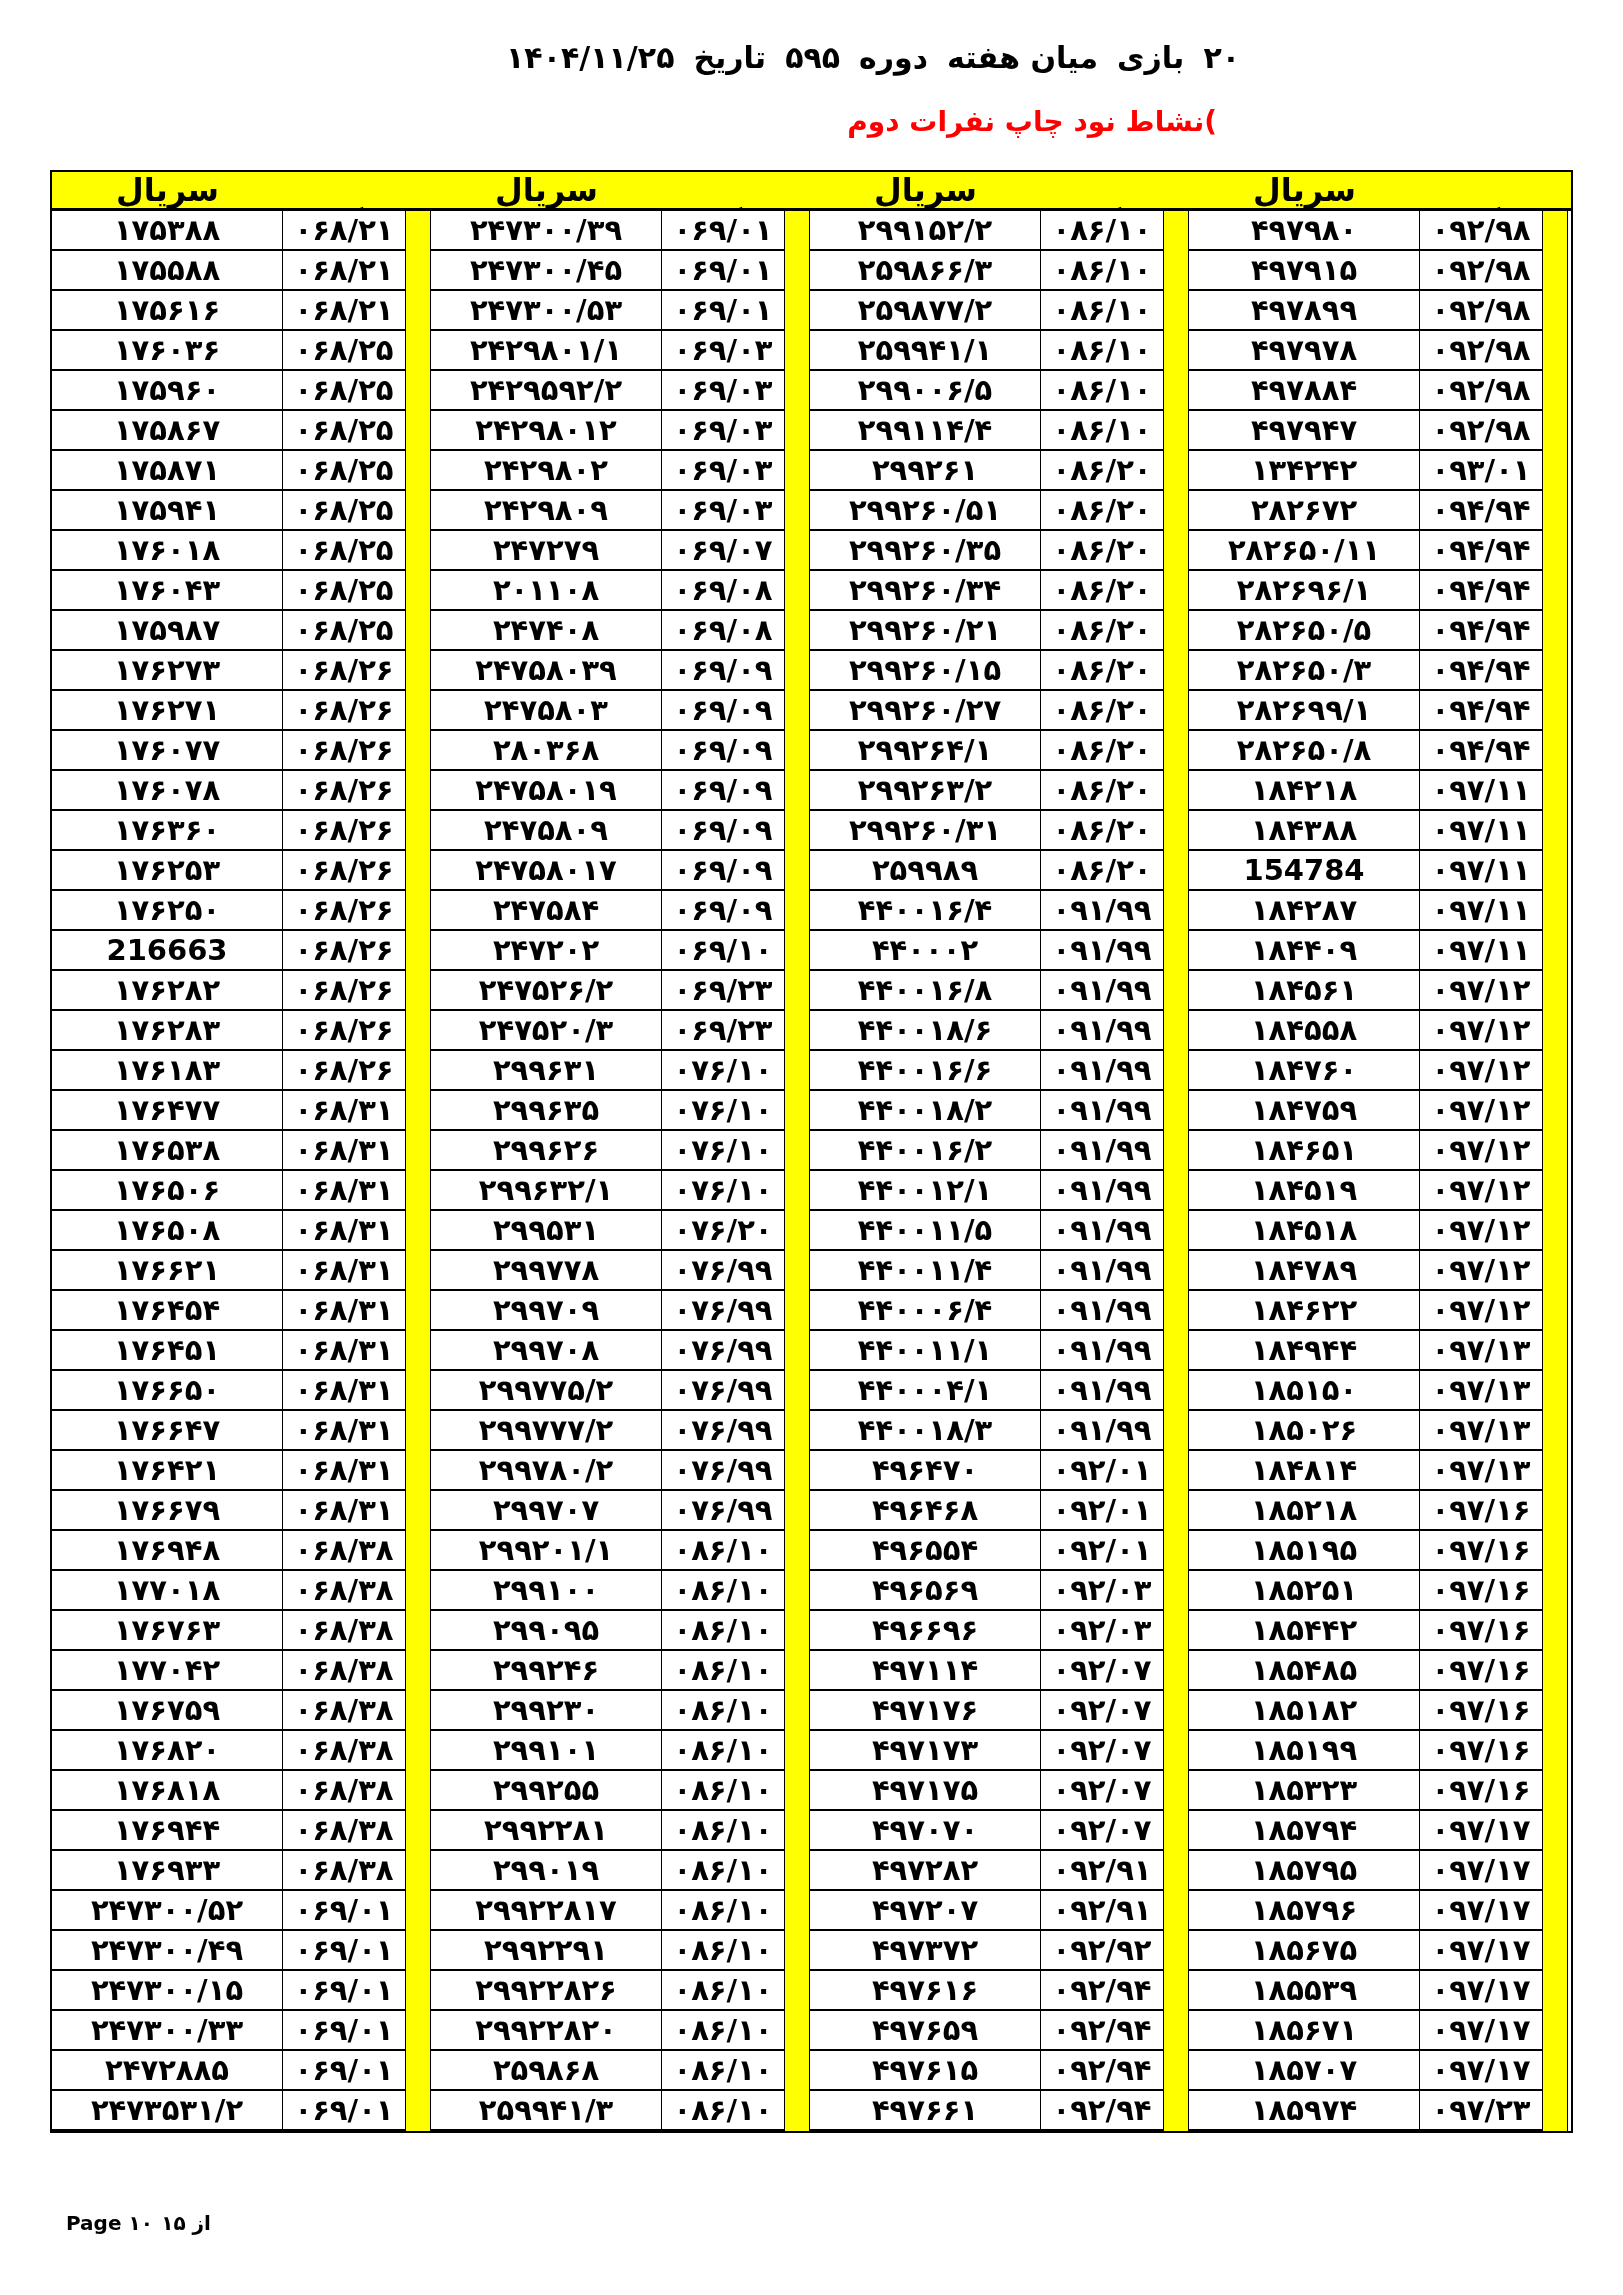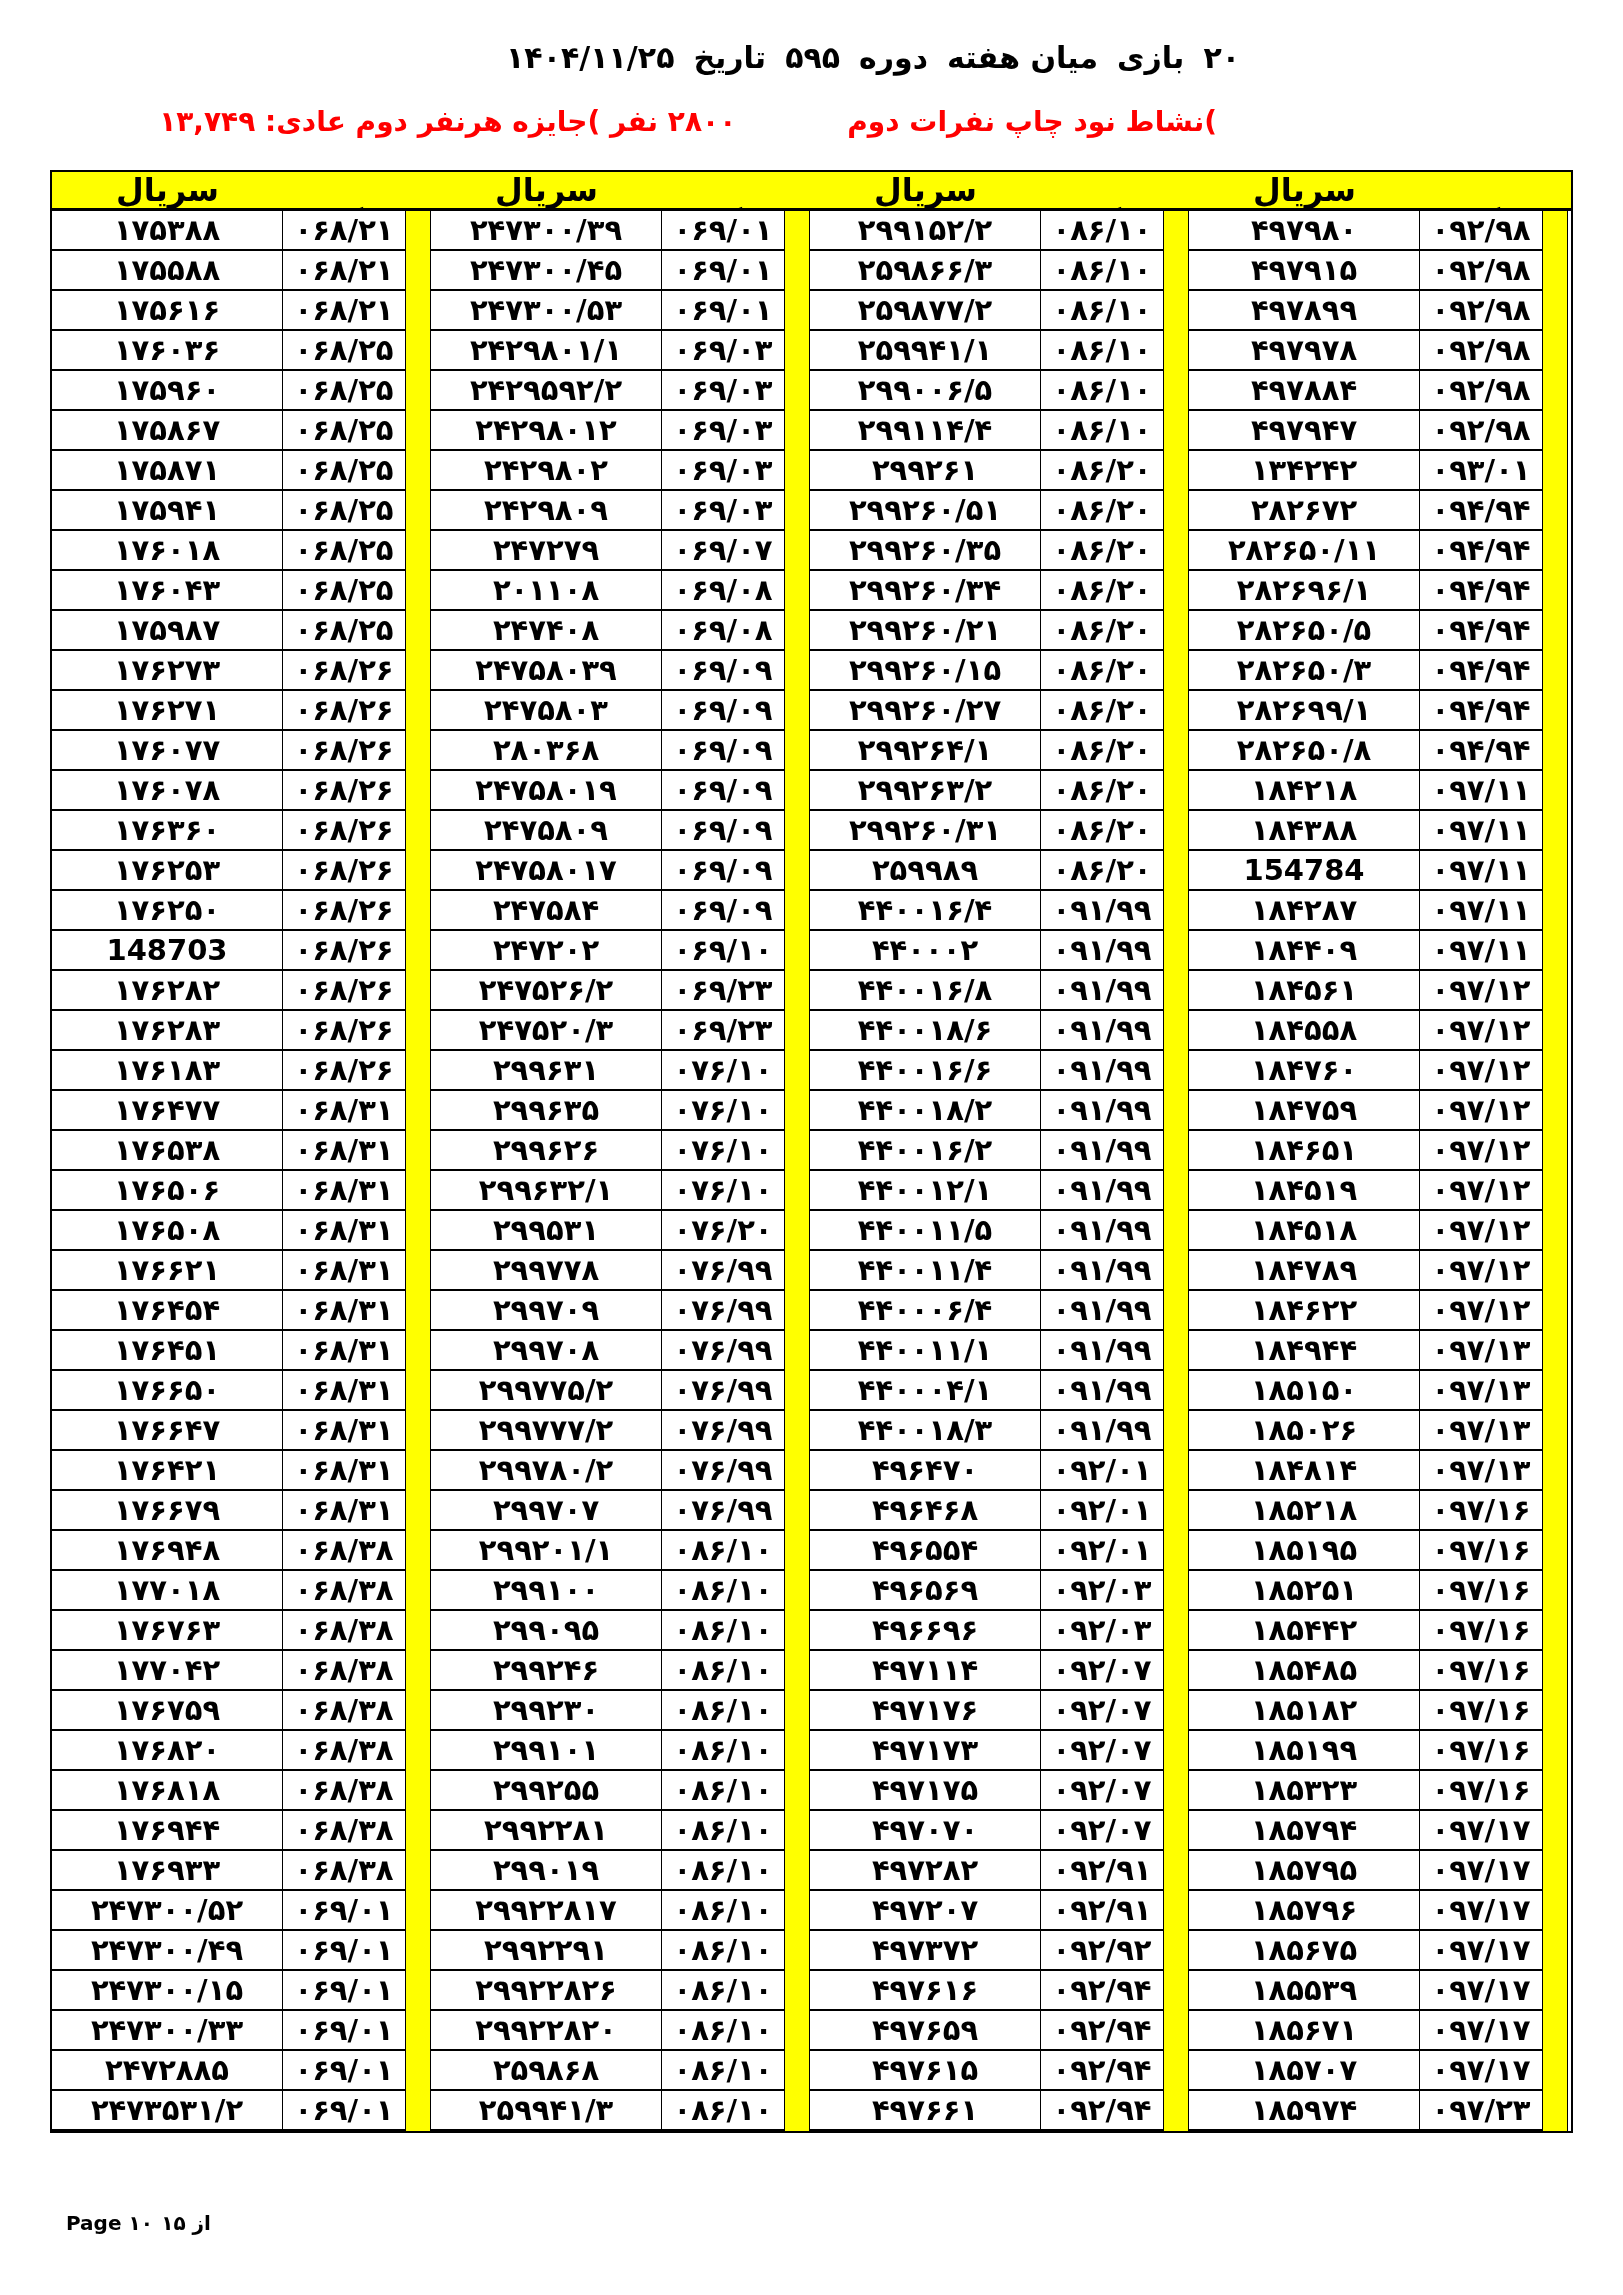--- a/index.html
+++ b/index.html
@@ -66,21 +66,20 @@
     <span class="seg g75">بازی</span>
     <span class="seg g70">میان هفته</span>
     <span class="seg g25">دوره</span>
     <span class="seg g305">۵۹۵</span>
     <span class="seg g150">تاریخ</span>
     <span class="seg">۱۴۰۴/۱۱/۲۵</span>
   </div>
 
   <div class="redline">
     <span>)نشاط نود  چاپ نفرات دوم</span>
-    <span>۲۸۰۰ نفر )جایزه هرنفر دوم عادی: ۱۳,۷۴۹</span>
   </div>
 
   <div class="tbl">
     <div class="hrow" id="hrow">
         <div class="hcell h-serial">سریال</div>
         <div class="hcell h-code">کد</div>
         <div class="hcell h-sep"></div>
         <div class="hcell h-serial">سریال</div>
         <div class="hcell h-code">کد</div>
         <div class="hcell h-sep"></div>
@@ -338,21 +337,21 @@
           <div class="cell c-code">۰۶۹/۰۹</div>
           <div class="c-sep"></div>
           <div class="cell c-serial">۴۴۰۰۱۶/۴</div>
           <div class="cell c-code">۰۹۱/۹۹</div>
           <div class="c-sep"></div>
           <div class="cell c-serial">۱۸۴۲۸۷</div>
           <div class="cell c-code">۰۹۷/۱۱</div>
           <div class="c-sep"></div>
         </div>
         <div class="row">
-          <div class="cell c-serial">148703</div>
+          <div class="cell c-serial">216663</div>
           <div class="cell c-code">۰۶۸/۲۶</div>
           <div class="c-sep"></div>
           <div class="cell c-serial">۲۴۷۲۰۲</div>
           <div class="cell c-code">۰۶۹/۱۰</div>
           <div class="c-sep"></div>
           <div class="cell c-serial">۴۴۰۰۰۲</div>
           <div class="cell c-code">۰۹۱/۹۹</div>
           <div class="c-sep"></div>
           <div class="cell c-serial">۱۸۴۴۰۹</div>
           <div class="cell c-code">۰۹۷/۱۱</div>

